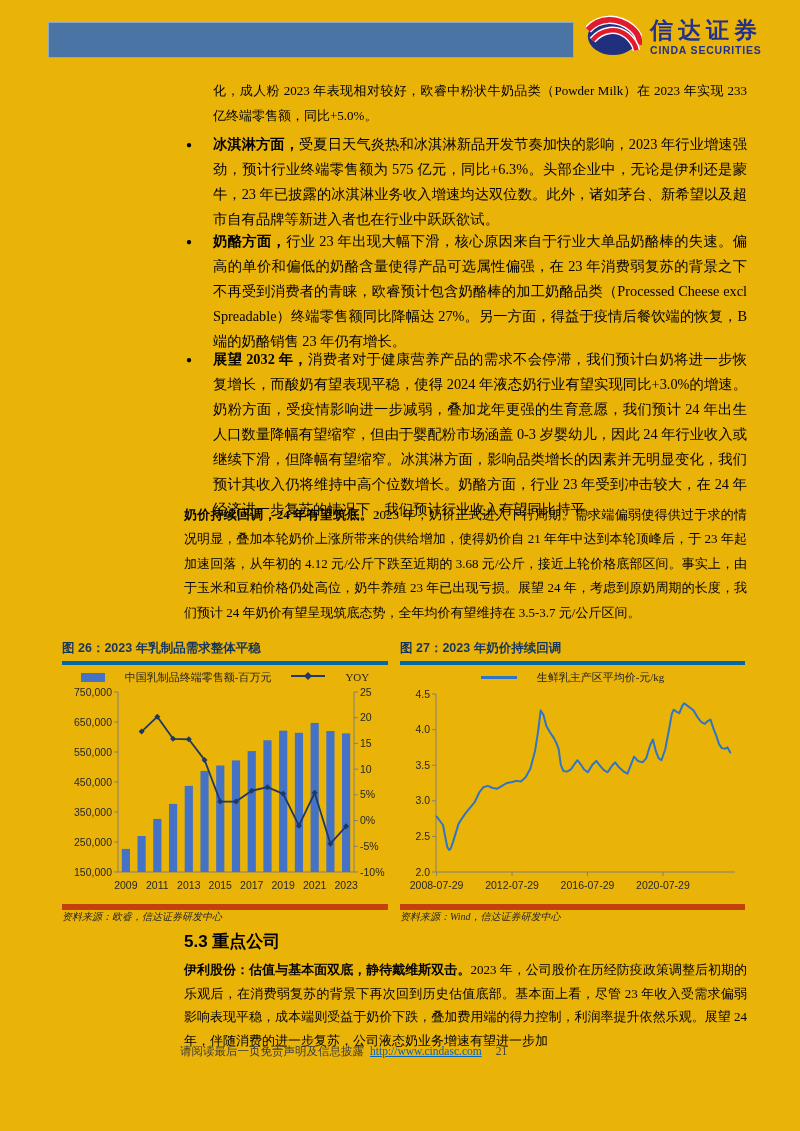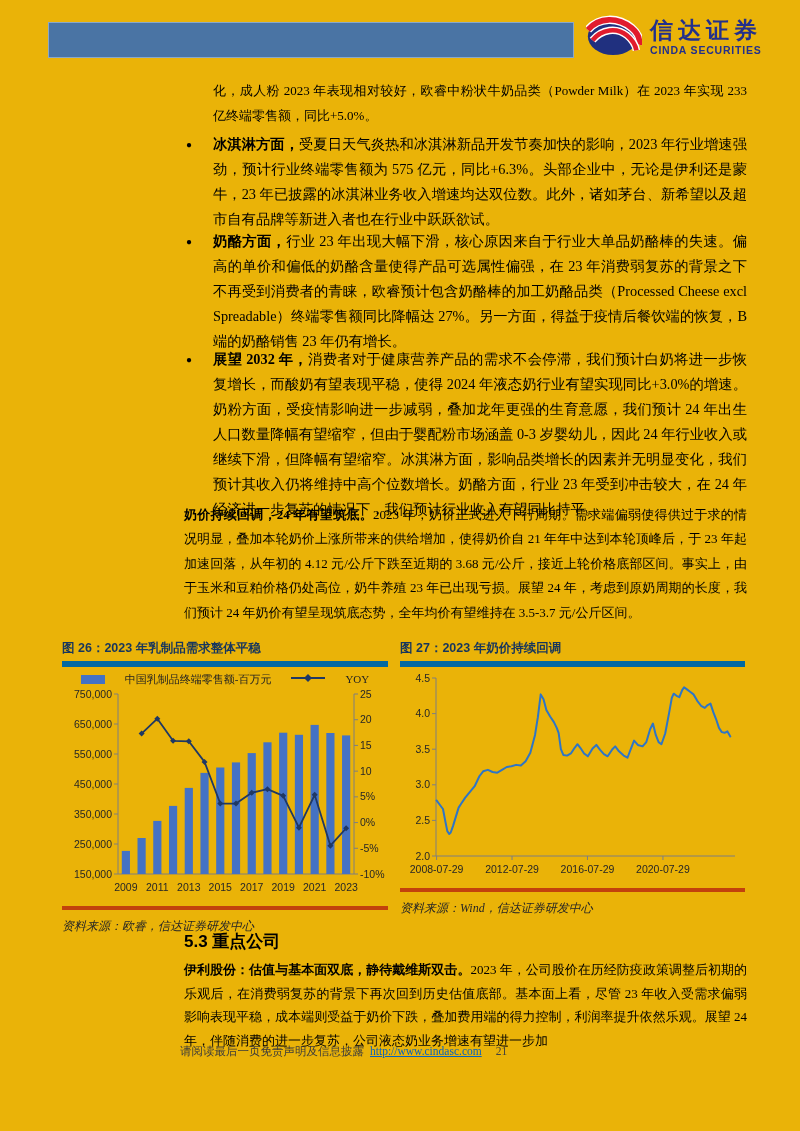--- a/index.html
+++ b/index.html
@@ -21,28 +21,28 @@
   .para b{font-weight:bold;}
   .indent{left:213px; width:534px;}
   .full{left:184px; width:563px;}
   .bullet{position:absolute; left:213px; width:534px; font-size:14.3px; line-height:25px; text-align:justify;}
   .bullet .dot{position:absolute; left:-27px; top:0px; font-size:10px; line-height:25px;}
   
   .fig{position:absolute; top:640px; font-family:"Liberation Sans", sans-serif;}
   .fig26{left:62px; width:326px;}
   .fig27{left:400px; width:345px;}
   .fig-title{font-size:12.5px; font-weight:bold; color:#17365d;
-    border-bottom:6px solid #0369a1; padding-bottom:4px; margin-bottom:3px; white-space:nowrap;}
+    border-bottom:4px solid #0369a1; padding-bottom:4px; margin-bottom:3px; white-space:nowrap;}
   .fig-legend{display:flex; justify-content:center; align-items:center; gap:20px;
     height:18px; font-size:11px; color:#222; font-family:"Liberation Serif", serif;}
   .fig-legend .lab{white-space:nowrap;}
   .sw-bar{display:inline-block; width:24px; height:9px;}
   .sw-line{display:inline-block; width:36px; height:3px;}
-  .fig-source{border-top:4px solid #c2410c; margin-top:2px; padding-top:8px;
-    font-style:italic; font-size:12px; color:#262626; font-family:"Liberation Serif", serif;}
+  .fig-source{border-top:6px solid #c2410c; margin-top:2px; padding-top:0;
+    font-style:italic; font-size:10px; color:#262626; font-family:"Liberation Serif", serif;}
   svg text{font-family:"Liberation Sans", sans-serif;}
   
   .sec-head{position:absolute; left:184px; top:930px; font-family:"Liberation Sans", sans-serif;
     font-size:17px; font-weight:600; color:#000;}
   .footer{position:absolute; left:180px; right:45px; top:1044px; display:flex;
     align-items:baseline; gap:6px; font-size:11.5px; color:#3b3b3b;}
   .footer a{color:#0563c1; text-decoration:underline;}
   .footer .pg{color:#404040; margin-left:8px;}
 </style>
 </head>
@@ -172,20 +172,24 @@
         <path d="M236.93333333333334 136.71428571428572L239.93333333333334 139.71428571428572L236.93333333333334 142.71428571428572L233.93333333333334 139.71428571428572Z" fill="#1f3864"></path>
         <path d="M252.66666666666666 103.80000000000001L255.66666666666666 106.80000000000001L252.66666666666666 109.80000000000001L249.66666666666666 106.80000000000001Z" fill="#1f3864"></path>
         <path d="M268.4 154.71428571428572L271.4 157.71428571428572L268.4 160.71428571428572L265.4 157.71428571428572Z" fill="#1f3864"></path>
         <path d="M284.1333333333333 137.22857142857143L287.1333333333333 140.22857142857143L284.1333333333333 143.22857142857143L281.1333333333333 140.22857142857143Z" fill="#1f3864"></path>
       </svg>
     <div class="fig-source">资料来源：欧睿，信达证券研发中心</div>
   </div>
 
   <div class="fig fig27">
     <div class="fig-title">图 27：2023 年奶价持续回调</div>
+    <div class="fig-legend">
+      <span class="sw-line" style="background: rgb(46, 117, 198);"></span>
+      <span class="lab">生鲜乳主产区平均价-元/kg</span>
+    </div>
     <svg id="fig27-svg" width="345" height="212">
         <line x1="36" y1="8" x2="36" y2="186" stroke="#7f7f7f" stroke-width="1"></line>
         <line x1="36" y1="186" x2="335" y2="186" stroke="#7f7f7f" stroke-width="1"></line>
         <line x1="32" y1="8" x2="36" y2="8" stroke="#7f7f7f" stroke-width="1"></line>
         <text x="30" y="11.5" text-anchor="end" fill="#262626" font-size="10.5px">4.5</text>
         <line x1="32" y1="43.6" x2="36" y2="43.6" stroke="#7f7f7f" stroke-width="1"></line>
         <text x="30" y="47.1" text-anchor="end" fill="#262626" font-size="10.5px">4.0</text>
         <line x1="32" y1="79.2" x2="36" y2="79.2" stroke="#7f7f7f" stroke-width="1"></line>
         <text x="30" y="82.7" text-anchor="end" fill="#262626" font-size="10.5px">3.5</text>
         <line x1="32" y1="114.8" x2="36" y2="114.8" stroke="#7f7f7f" stroke-width="1"></line>

